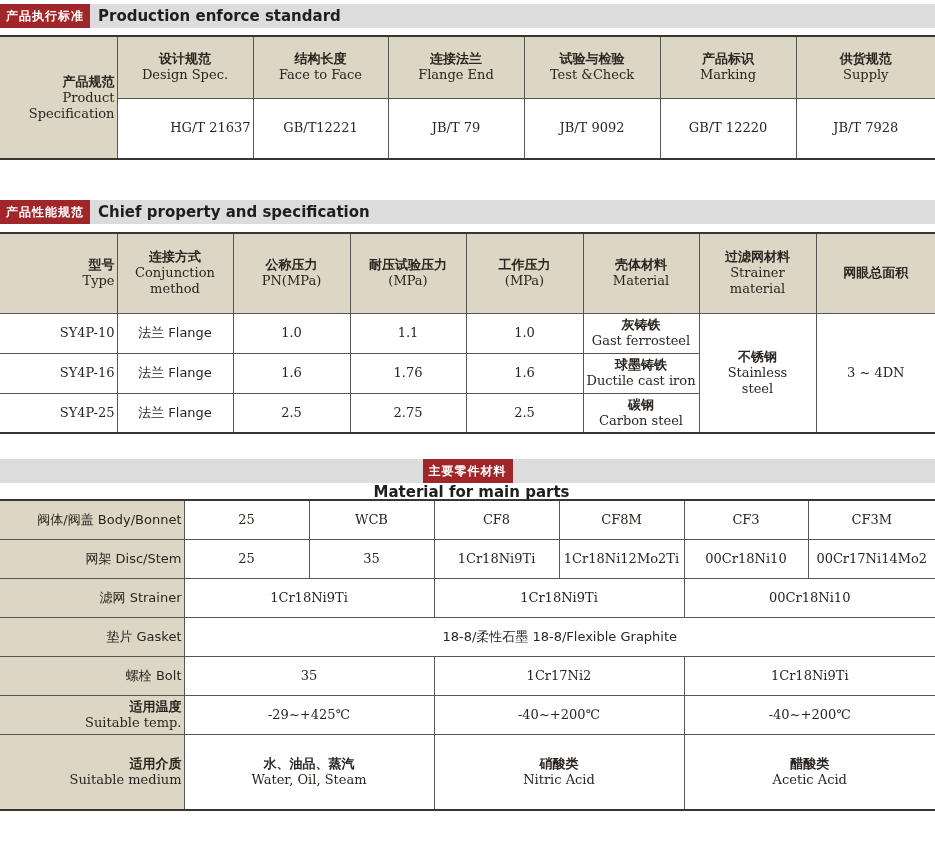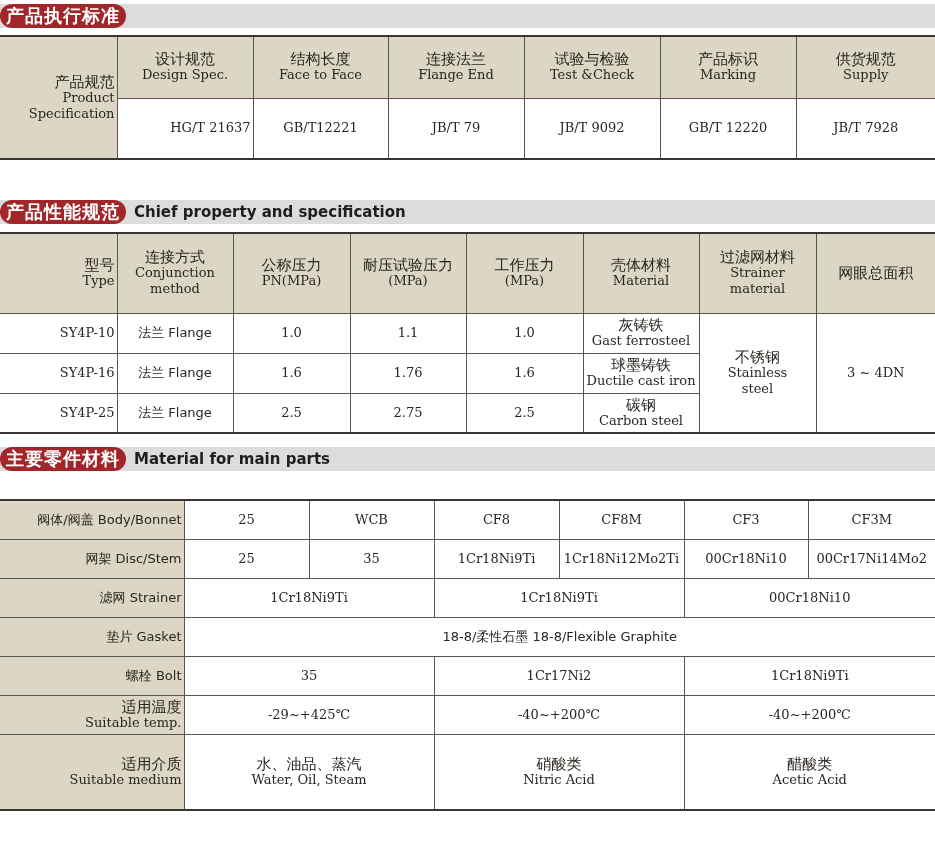--- a/index.html
+++ b/index.html
@@ -6,50 +6,51 @@
   html, body { width: 935px; height: 851px; background: #ffffff; overflow: hidden; }
   body { position: relative; font-family: "DejaVu Serif", "Liberation Serif", serif; color: #2a2520; }
 
   .section-bar {
     position: absolute; left: 0; width: 935px; height: 24px;
     background: #dcdcdc; display: flex; align-items: center;
   }
   .section-bar .badge {
     background: #a0262a; color: #ffffff; height: 24px; line-height: 24px;
     padding: 0 6px 8px 6px; font-family: "DejaVu Sans", sans-serif; font-weight: bold;
-    font-size: 18px; letter-spacing: 1px; border-radius: 12px;
+    font-size: 12px; letter-spacing: 1px;
   }
   .section-bar .title {
     margin-left: 8px; font-family: "DejaVu Sans", sans-serif; font-weight: bold;
     font-size: 15px; color: #1e1e1e;
   }
 
   table.grid {
     position: absolute; left: 0; width: 935px; border-collapse: collapse;
     table-layout: fixed;
   }
   table.grid td {
     border: 1px solid #5a5550; text-align: center; vertical-align: middle;
     font-size: 13px; line-height: 16px; padding: 0 2px;
   }
   table.grid { border-top: 2px solid #3a3530; border-bottom: 2px solid #3a3530; }
   table.grid td:first-child { border-left: none; text-align: right; }
   table.grid td:last-child { border-right: none; }
   .hd { background: #dcd6c4; }
   .wh { background: #ffffff; }
-  .cn { display: block; font-family: "DejaVu Sans", sans-serif; font-size: 15px; }
+  .cn { display: block; font-family: "DejaVu Sans", sans-serif; font-size: 13px; font-weight: bold; }
   .en { display: block; }
   .inline-cn { font-family: "DejaVu Sans", sans-serif; }
   .small { font-size: 12px; }
 </style>
 </head>
 <body>
 
 <div class="section-bar" style="top:4px;">
   <span class="badge">产品执行标准</span>
+  <span class="title">Production enforce standard</span>
 </div>
 
 <table class="grid" style="top:35px;">
   <colgroup>
     <col style="width:117px">
       <col style="width:136px">
       <col style="width:135px">
       <col style="width:136px">
       <col style="width:136px">
       <col style="width:136px">
@@ -185,21 +186,21 @@
     <td class="wh">2.75</td>
     <td class="wh">2.5</td>
     <td class="wh">
           <span class="cn">碳钢</span>
           <span class="en">Carbon steel</span>
         </td>
   </tr>
 </tbody>
   </table>
 
-<div class="section-bar" style="top:447px;">
+<div class="section-bar" style="top:459px;flex-direction:column;">
   <span class="badge">主要零件材料</span>
   <span class="title">Material for main parts</span>
 </div>
 
 <table class="grid" style="top:499px;">
   <colgroup>
     <col style="width:184px">
       <col style="width:125px">
       <col style="width:125px">
       <col style="width:125px">

